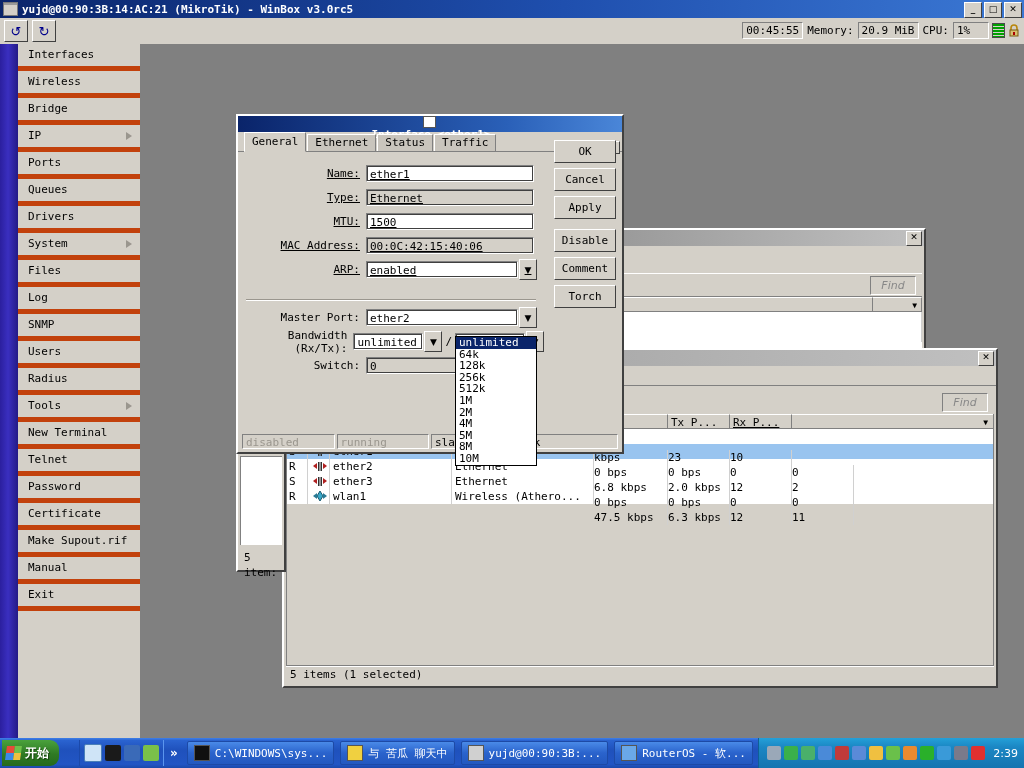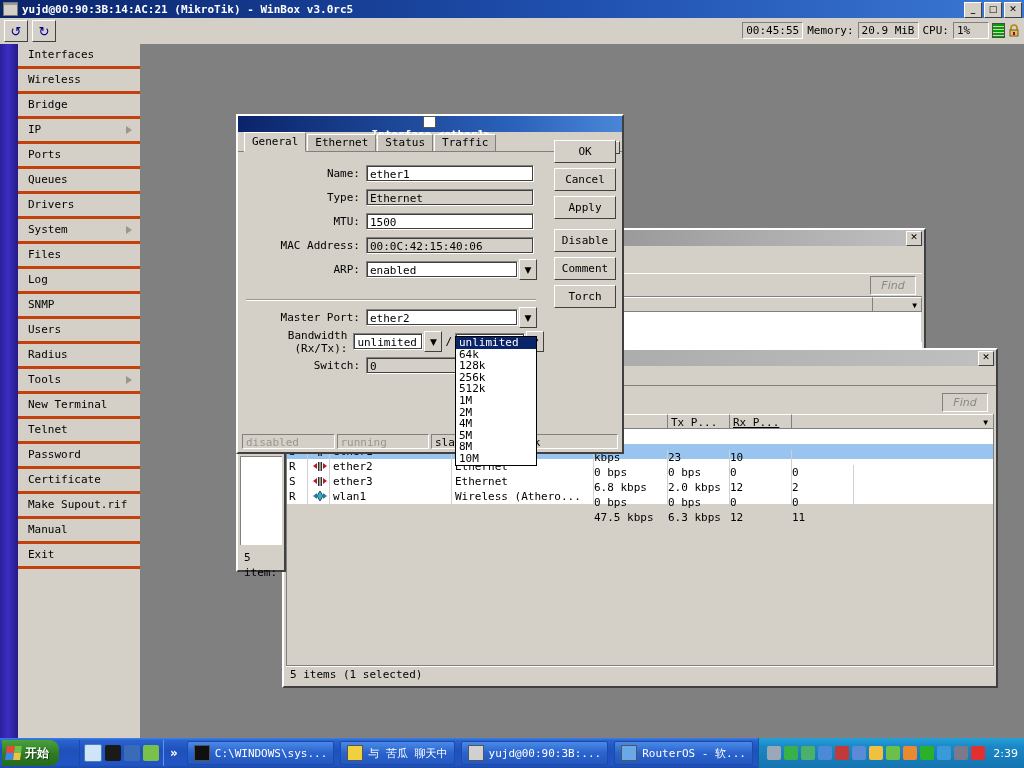--- a/index.html
+++ b/index.html
@@ -72,21 +72,21 @@
   }
 
   
   .menu{
     position:absolute;left:18px;top:44px;width:122px;height:694px;
     background:#d4d0c8;
     border-right:2px solid #808080;
   }
   .menu-item{
     height:22px;line-height:22px;padding-left:10px;
-    border-bottom:3px solid #c2410c;
+    border-bottom:5px solid #c2410c;
     color:#000;font-size:11px;position:relative;
     white-space:nowrap;
   }
   .menu-item .arrow{
     position:absolute;right:8px;top:7px;width:0;height:0;
     border-left:6px solid #9a968e;
     border-top:4px solid transparent;border-bottom:4px solid transparent;
   }
 
   
@@ -465,21 +465,21 @@
 
     <div style="position:absolute;right:6px;top:24px;width:62px;" id="dlg-btns">
         <div class="dlgbtn">OK</div>
         <div class="dlgbtn">Cancel</div>
         <div class="dlgbtn">Apply</div>
         <div class="dlgbtn" style="margin-top: 10px;">Disable</div>
         <div class="dlgbtn">Comment</div>
         <div class="dlgbtn">Torch</div>
       </div>
 
-    <div style="position:absolute;left:6px;top:48px;width:300px;" id="dlg-form">
+    <div style="position:absolute;left:6px;top:48px;width:300px;text-decoration:underline;" id="dlg-form">
         <div class="frow">
           <div class="flabel">Name:</div>
           <div class="finput" style="width: 168px;">ether1</div>
         </div>
         <div class="frow">
           <div class="flabel">Type:</div>
           <div class="finput ro" style="width: 168px;">Ethernet</div>
         </div>
         <div class="frow">
           <div class="flabel">MTU:</div>

